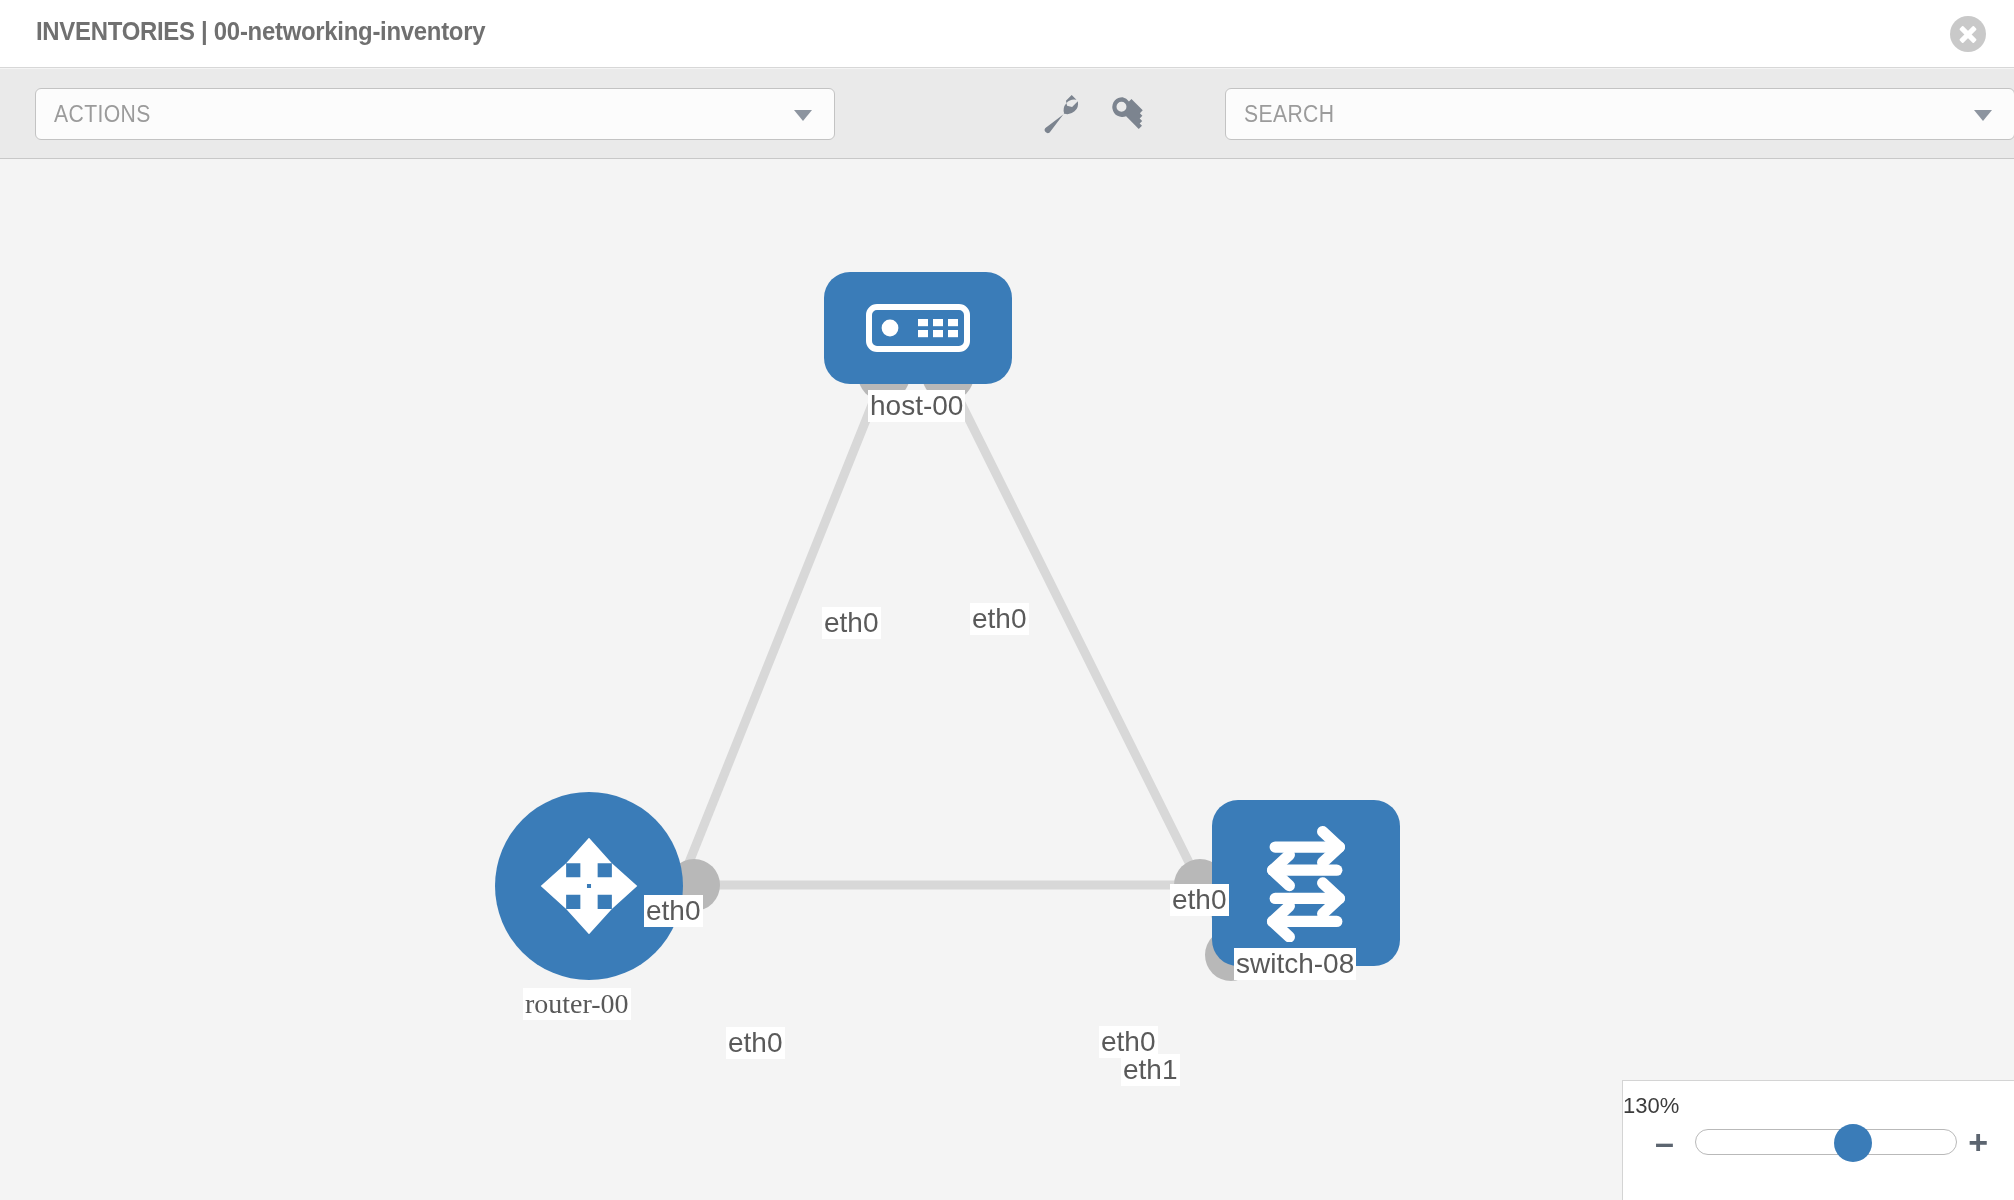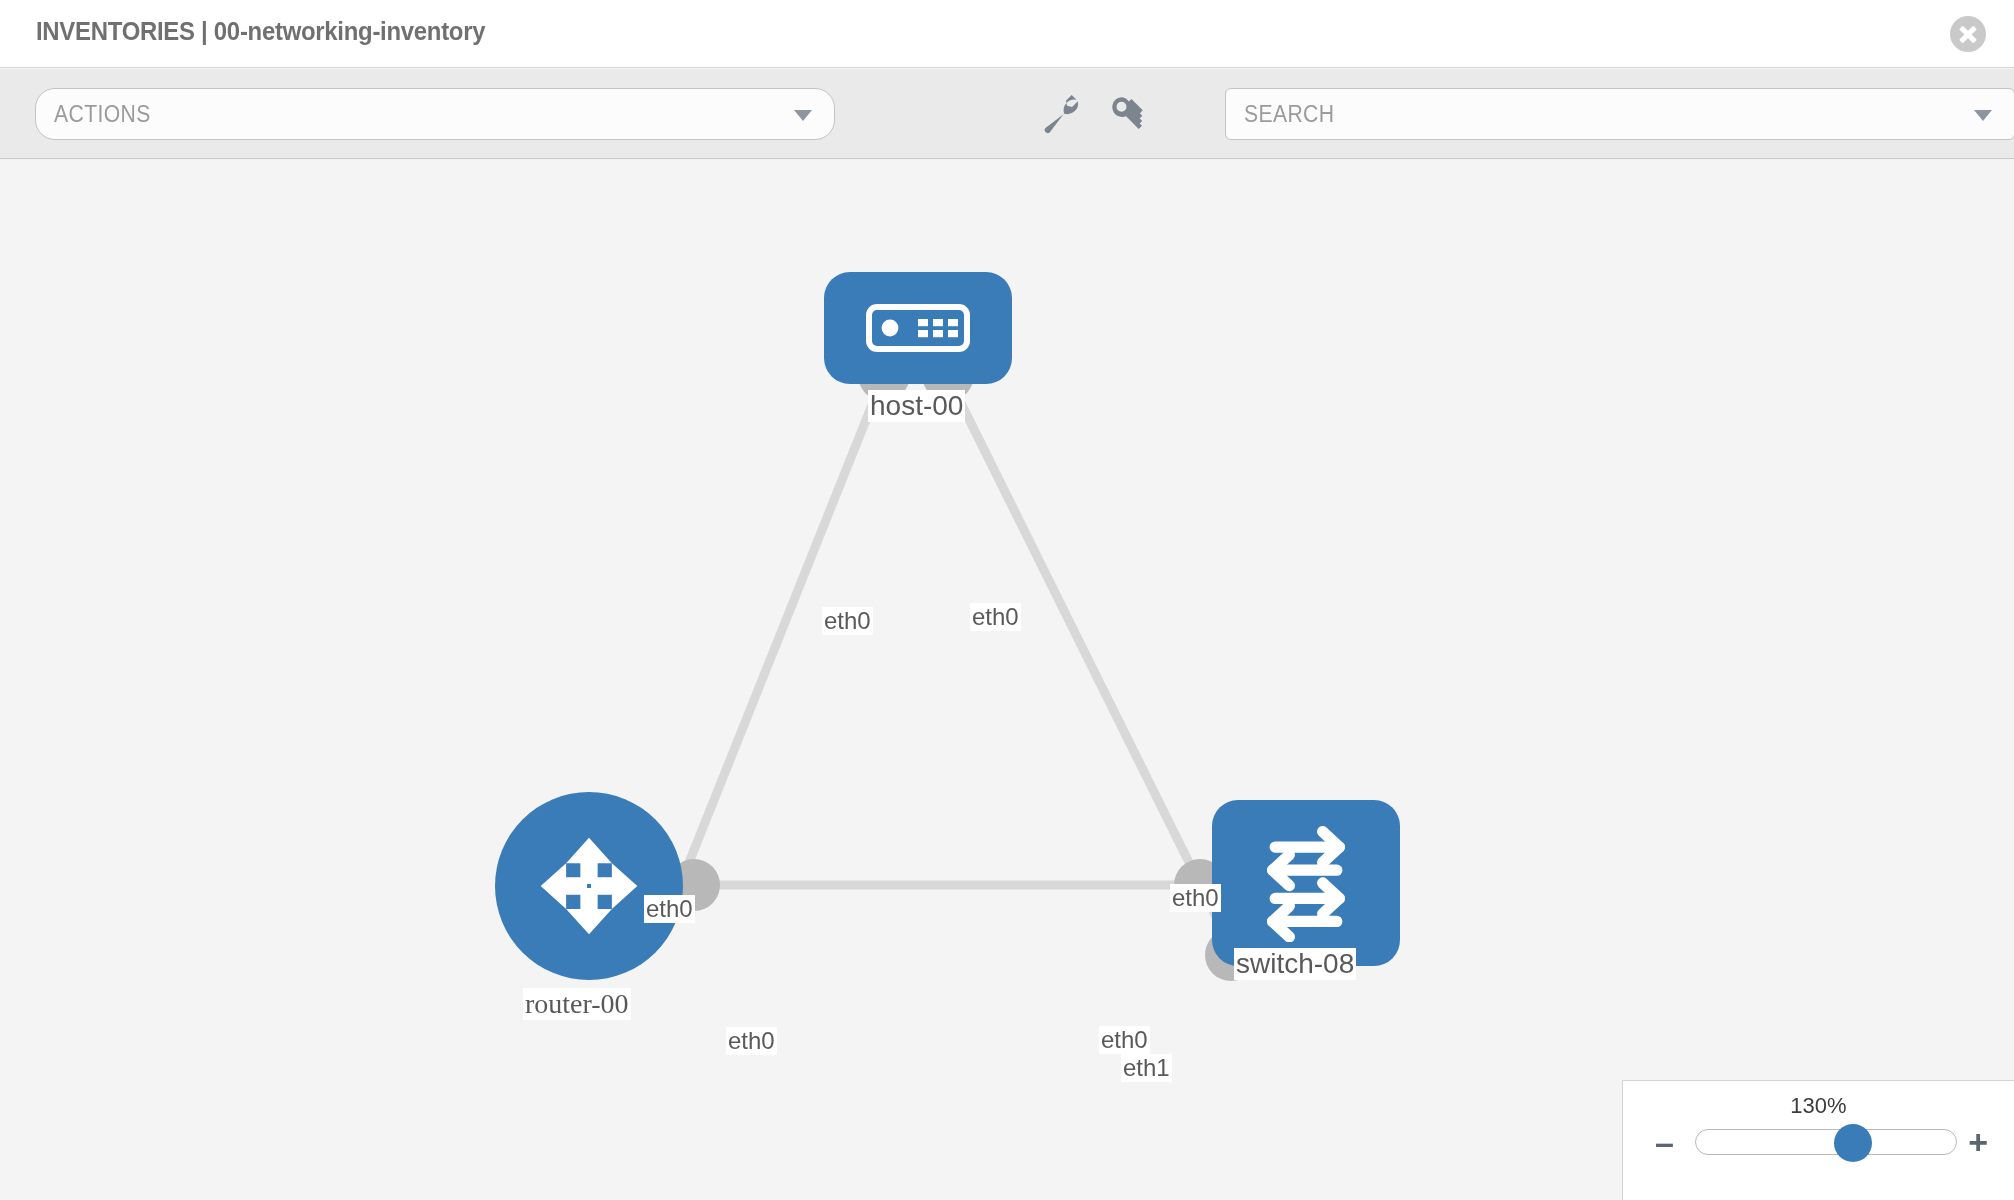--- a/index.html
+++ b/index.html
@@ -51,21 +51,21 @@
     border-bottom: 1px solid #c8c8c8;
   }
   .select-box {
     position: absolute;
     height: 52px;
     background: #fcfcfc;
     border: 1px solid #c3c3c3;
     border-radius: 6px;
     cursor: pointer;
   }
-  #actions-select { left: 35px; top: 19px; width: 800px; border-radius: 20px; }
+  #actions-select { left: 35px; top: 19px; width: 800px; }
   #search-select  { left: 1180px; top: 19px; width: 790px; margin-left: 45px; }
   .select-label {
     position: absolute; left: 18px; top: 50%;
     transform: translateY(-50%) scaleX(0.92);
     transform-origin: left center;
     font-size: 23px; color: #9b9b9b;
     letter-spacing: 0.4px;
     white-space: nowrap;
   }
   .caret {
@@ -102,21 +102,21 @@
   }
   .node-label {
     position: absolute;
     font-size: 28px; color: #595959;
     background: #ffffff;
     white-space: nowrap;
     padding: 0 2px;
   }
   .port-label {
     position: absolute;
-    font-size: 24px; color: #5a5a5a;
+    font-size: 28px; color: #5a5a5a;
     background: #ffffff;
     white-space: nowrap;
     padding: 0 2px;
   }
 
   
   #node-host .node-shape {
     left: 0; top: 0; width: 188px; height: 112px;
     border-radius: 26px;
   }
@@ -134,21 +134,20 @@
   
   #zoom-panel {
     position: absolute; right: 0; bottom: 0;
     width: 392px; height: 120px;
     background: #ffffff;
     border: 1px solid #d4d4d4;
     border-right: none; border-bottom: none;
   }
   #zoom-value {
     position: absolute; left: 0; right: 0; top: 12px;
-    text-align: center;
     font-size: 22px; color: #3c3c3c;
   }
   #zoom-minus, #zoom-plus {
     position: absolute; top: 48px;
     cursor: pointer; color: #5c6570;
     font-size: 34px; line-height: 26px; font-weight: bold;
   }
   #zoom-minus { left: 32px; }
   #zoom-plus  { right: 26px; }
   #zoom-track {

